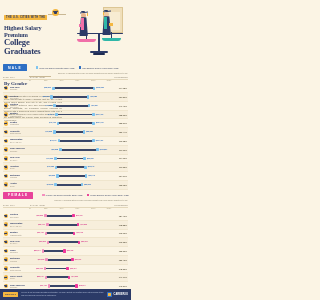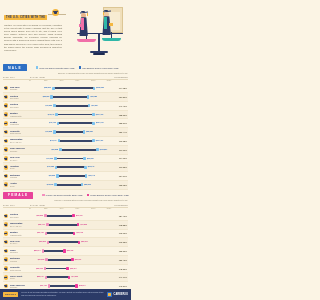--- a/index.html
+++ b/index.html
@@ -253,20 +253,25 @@
   }
   .fb-brand { font-size:2.6px; font-weight:bold; color:#fff; }
 </style>
 </head>
 <body>
 
 <div class="page">
 
   <div class="header">
     <span class="eyebrow">The U.S. Cities With The</span><span class="eyebrow-rule"></span>
+    <h1>
+      <div class="h1a">Highest Salary Premium</div>
+      <div class="h1b">College Graduates</div>
+      <div><span class="h1c">By Gender</span><span class="h1c-rule"></span></div>
+    </h1>
     <div class="intro">Whether you work with your hands or your brain, education is the surest path to higher earnings. But the size of that payoff varies sharply from city to city, and it varies even more sharply between men and women. Using Census Bureau microdata, we compared median earnings for workers with a bachelor's degree against those with only a high school diploma in every major metro area, then ranked the places where the college wage premium is largest for each gender.</div>
     <div class="cap-badge"></div>
   </div>
 
   <div class="illus">
     <div class="ill-bg-rect"></div>
     <div class="ill-bg-rect2"></div>
 
     <div class="scale-beam"></div>
     <div class="scale-post"></div>

